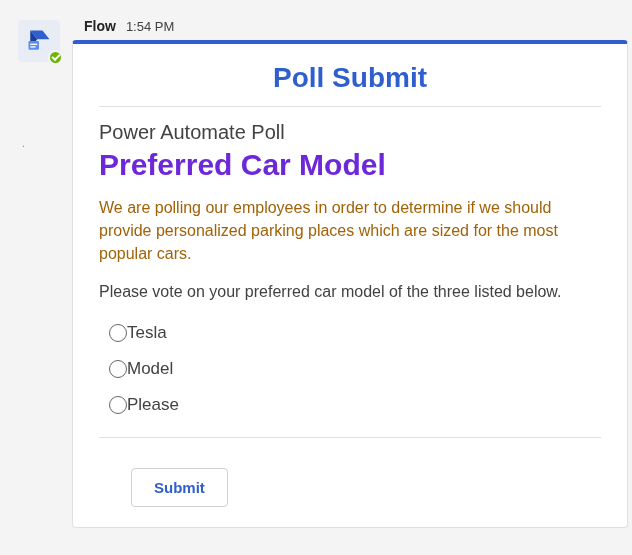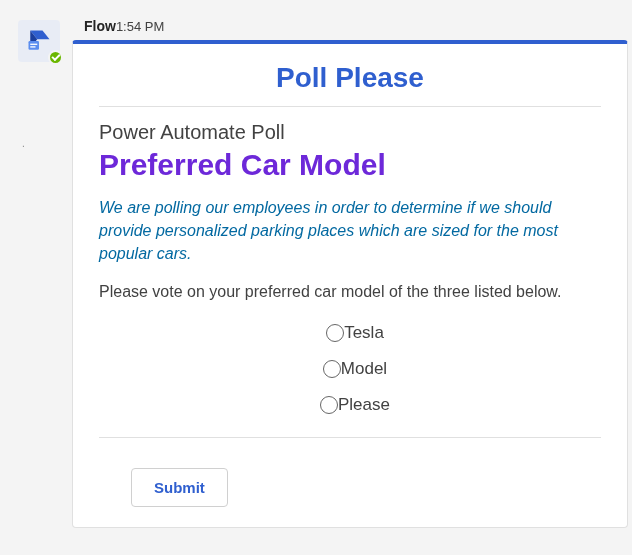--- a/index.html
+++ b/index.html
@@ -58,21 +58,21 @@
       transform: rotate(-45deg);
       margin-top: -2px;
     }
     .main-col {
       flex: 1;
       padding-right: 4px;
     }
     .sender-row {
       display: flex;
       align-items: baseline;
-      gap: 0;
+      gap: 10px;
       padding: 18px 0 6px 12px;
       font-size: 14px;
     }
     .sender-name { font-weight: 700; color: #242424; }
     .sender-time { color: #424242; font-weight: 400; font-size: 13px; }
     .card {
       background: #fff;
       border: 1px solid #e0e0e0;
       border-radius: 4px;
       overflow: hidden;
@@ -100,41 +100,39 @@
       margin-bottom: 4px;
     }
     .poll-heading {
       font-size: 30px;
       font-weight: 700;
       color: #6d28d9;
       margin-bottom: 14px;
     }
     .poll-desc {
       font-size: 16px;
-      color: #0369a1;
+      color: #a16207;
       line-height: 1.45;
       margin-bottom: 14px;
-      font-style: italic;
     }
     .poll-instr {
       font-size: 16px;
       color: #424242;
       line-height: 1.45;
       margin-bottom: 12px;
     }
     .options {
       padding-left: 10px;
       margin-bottom: 14px;
     }
     .option {
       display: flex;
       align-items: center;
       padding: 8px 0;
       cursor: pointer;
-      justify-content: center;
     }
     .radio {
       width: 18px;
       height: 18px;
       border: 1.5px solid #666;
       border-radius: 50%;
       flex-shrink: 0;
     }
     .option-label {
       font-size: 17px;
@@ -183,21 +181,21 @@
   </div>
 
   <div class="main-col">
     <div class="sender-row">
       <span class="sender-name">Flow</span>
       <span class="sender-time">1:54 PM</span>
     </div>
 
     <div class="card">
       <div class="card-body">
-        <div class="poll-title">Poll Please</div>
+        <div class="poll-title">Poll Submit</div>
         <hr class="divider">
 
         <div class="poll-subtitle">Power Automate Poll</div>
         <div class="poll-heading">Preferred Car Model</div>
         <div class="poll-desc">We are polling our employees in order to determine if we should provide personalized parking places which are sized for the most popular cars.</div>
         <div class="poll-instr">Please vote on your preferred car model of the three listed below.</div>
 
         <div class="options">
           <div class="option">
             <div class="radio"></div>

